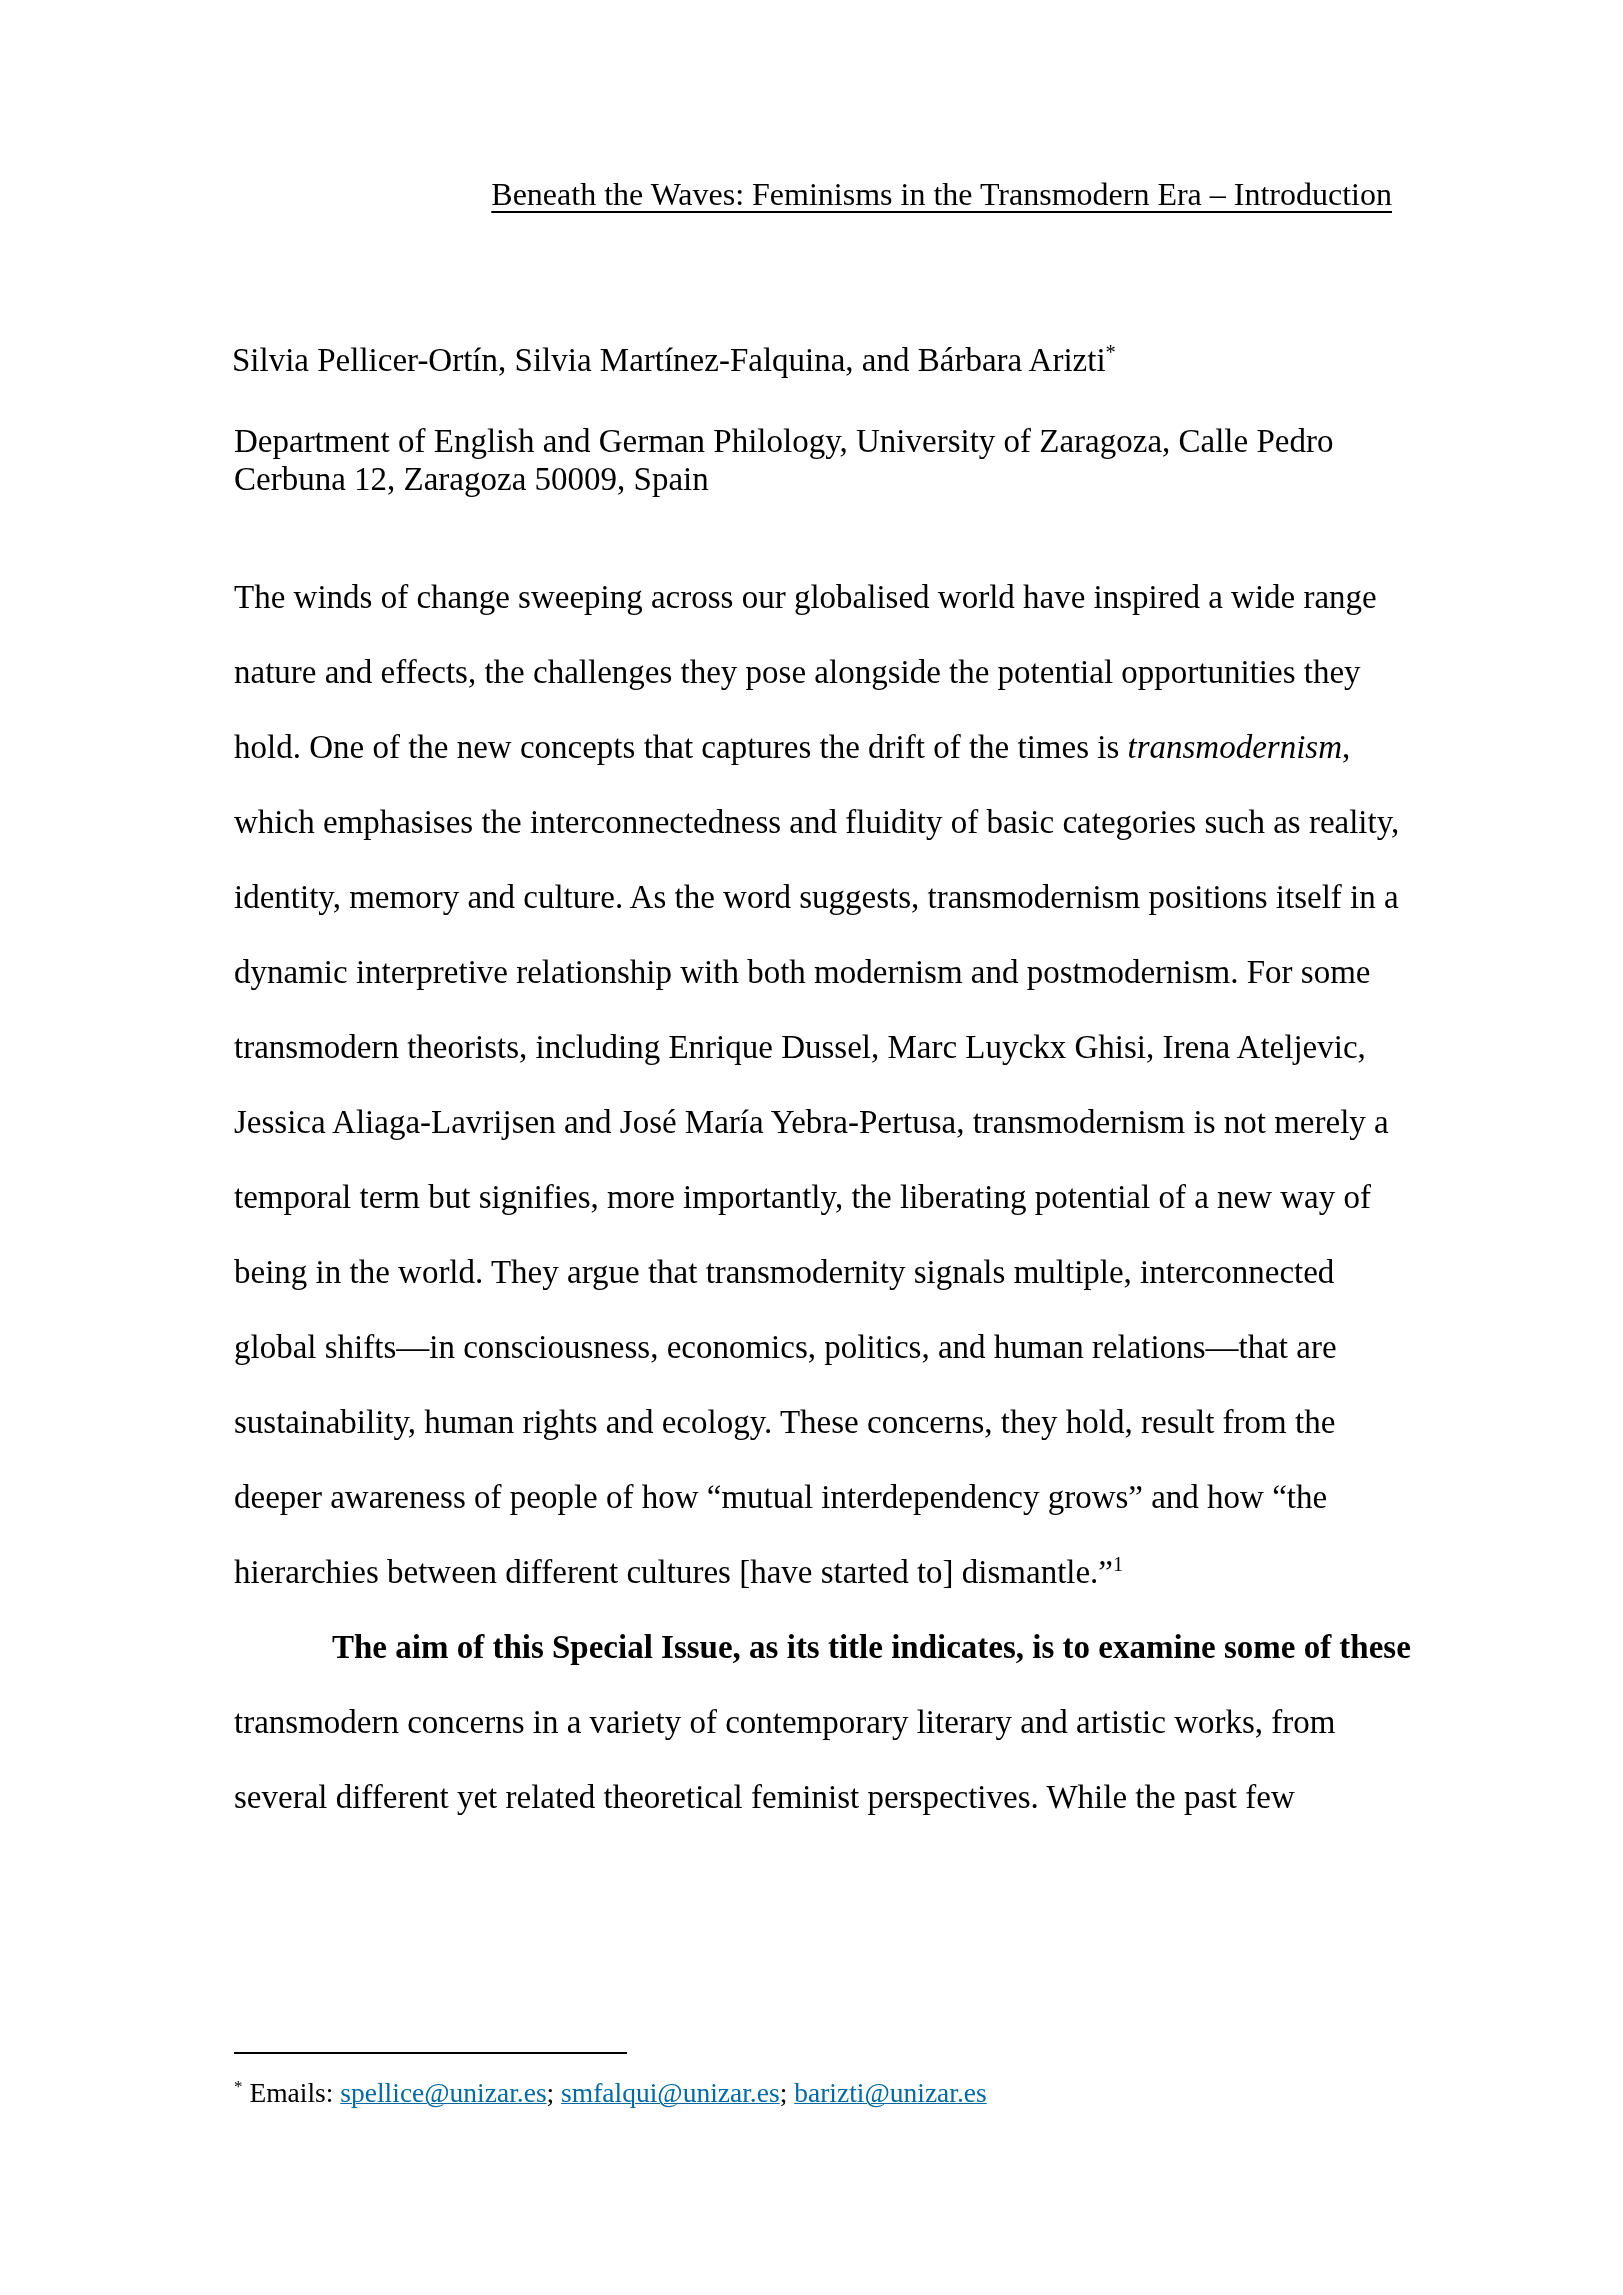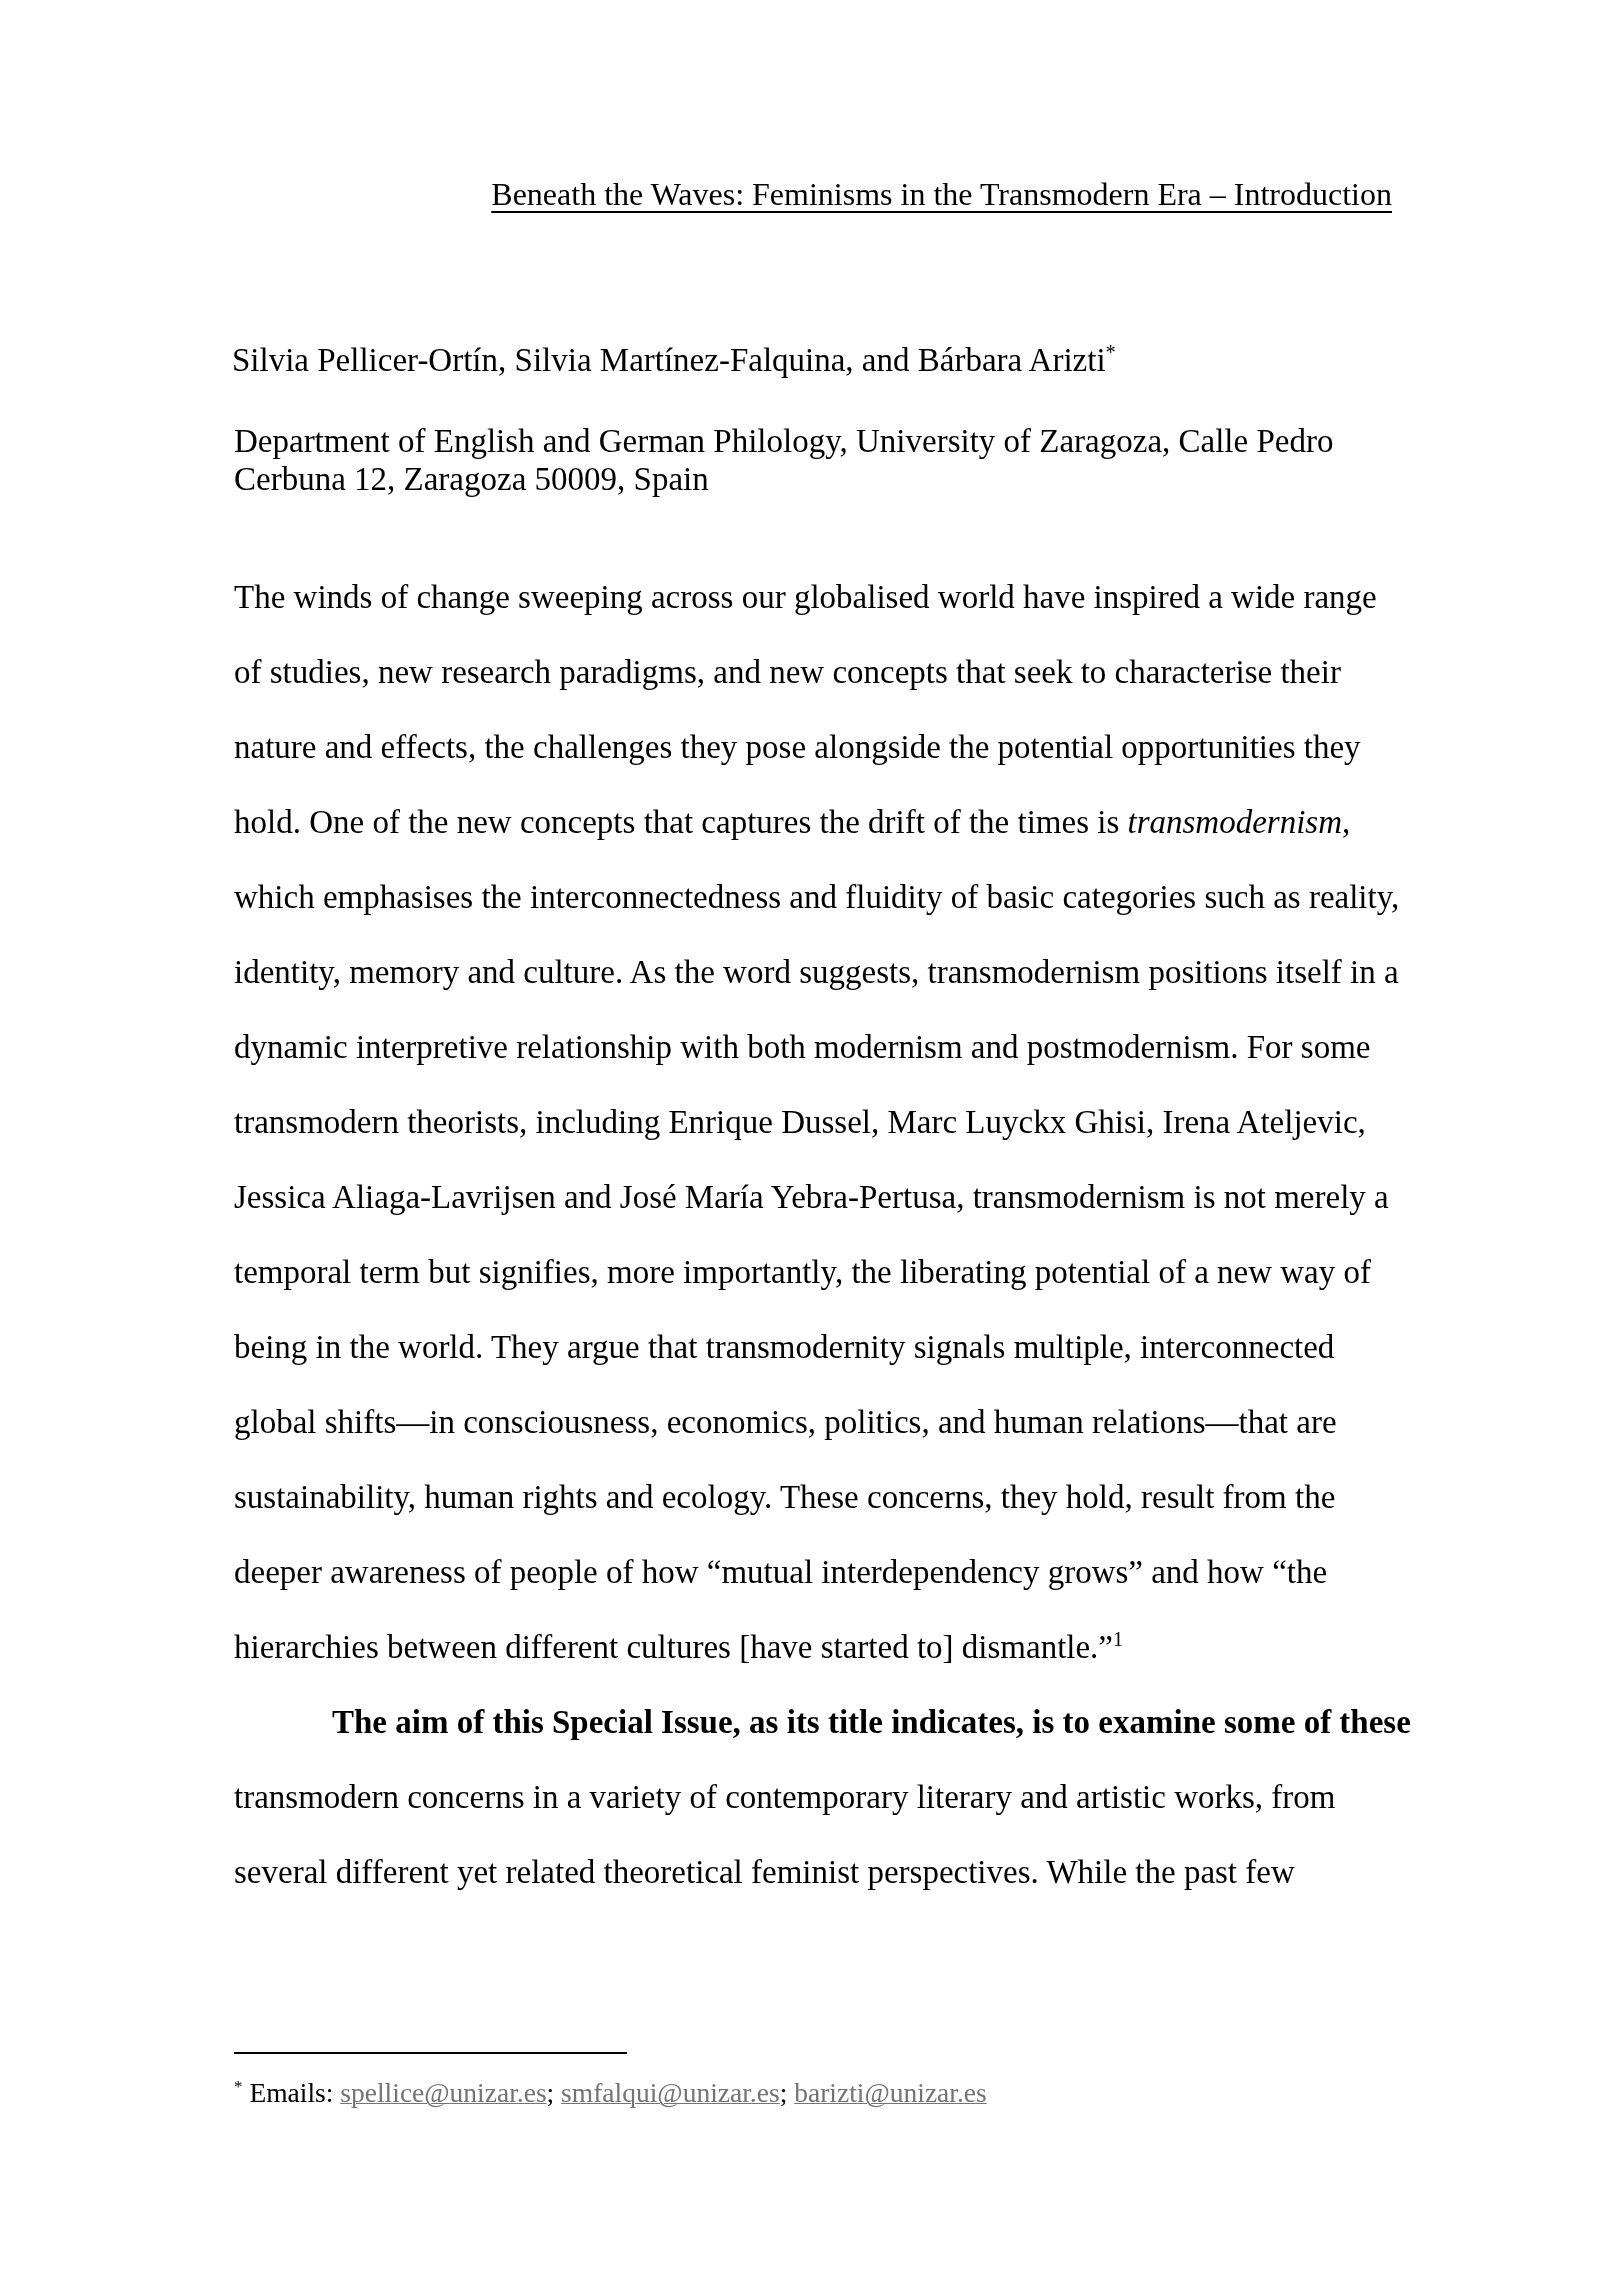--- a/index.html
+++ b/index.html
@@ -78,21 +78,21 @@
   }
   .footnote-block {
     position: absolute;
     top: 2074px;
     left: 234px;
     width: 1172px;
     font-size: 27.5px;
     line-height: 37px;
   }
   .email-link {
-    color: #737373;
+    color: #0369a1;
     text-decoration: underline;
     text-decoration-thickness: 1.3px;
     cursor: pointer;
   }
   em {
     font-style: italic;
   }
 </style>
 </head>
 <body>
@@ -108,21 +108,20 @@
   </div>
 
   <div class="affiliation-block">
       <div class="line">Department of English and German Philology, University of Zaragoza, Calle Pedro</div>
       <div class="line">Cerbuna 12, Zaragoza 50009, Spain</div>
     </div>
 
   <div class="body-block">
     <div>
         <div class="line">The winds of change sweeping across our globalised world have inspired a wide range</div>
-        <div class="line">of studies, new research paradigms, and new concepts that seek to characterise their</div>
         <div class="line">nature and effects, the challenges they pose alongside the potential opportunities they</div>
         <div class="line"><span>hold. One of the new concepts that captures the drift of the times is </span><em>transmodernism</em><span>,</span></div>
         <div class="line">which emphasises the interconnectedness and fluidity of basic categories such as reality,</div>
         <div class="line">identity, memory and culture. As the word suggests, transmodernism positions itself in a</div>
         <div class="line">dynamic interpretive relationship with both modernism and postmodernism. For some</div>
         <div class="line">transmodern theorists, including Enrique Dussel, Marc Luyckx Ghisi, Irena Ateljevic,</div>
         <div class="line">Jessica Aliaga-Lavrijsen and José María Yebra-Pertusa, transmodernism is not merely a</div>
         <div class="line">temporal term but signifies, more importantly, the liberating potential of a new way of</div>
         <div class="line">being in the world. They argue that transmodernity signals multiple, interconnected</div>
         <div class="line">global shifts—in consciousness, economics, politics, and human relations—that are</div>

